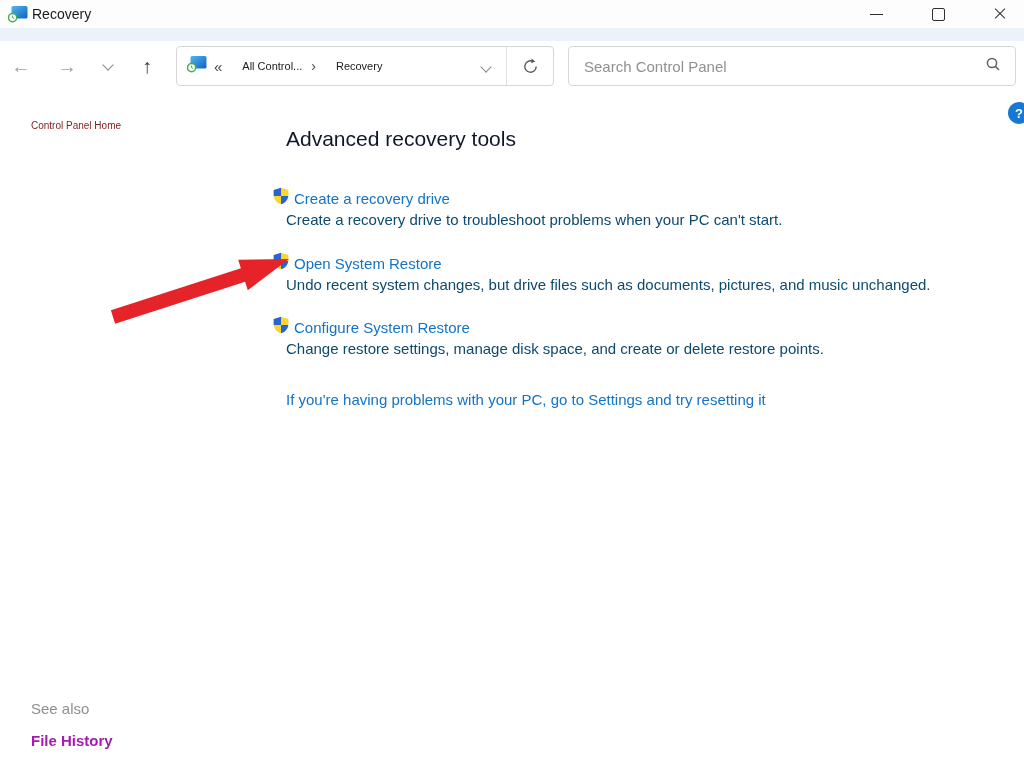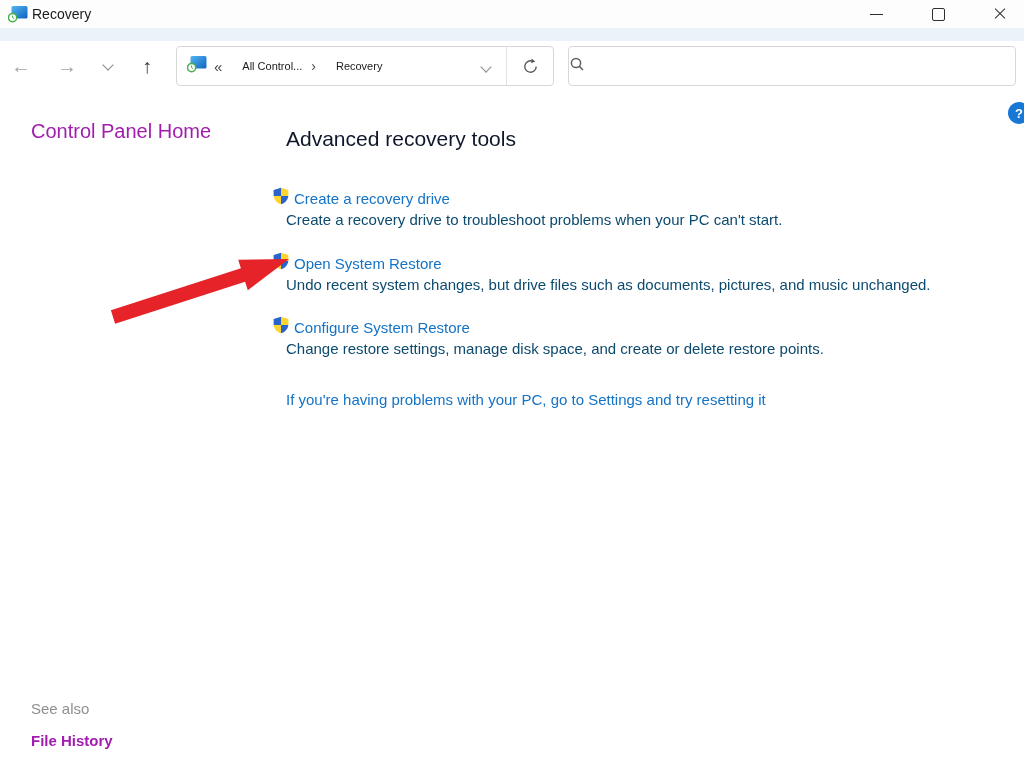--- a/index.html
+++ b/index.html
@@ -34,21 +34,21 @@
   .crumb{font-size:11px;color:#1b1b1b;margin-left:20px;white-space:nowrap;}
   .crumb-sep{margin-left:9px;color:#4a4a4a;font-size:14px;}
   .addr-chevron{margin-left:auto;margin-right:16px;}
   .addr-divider{width:0;height:38px;border-left:1px solid #e2e2e2;}
   .refresh-zone{width:46px;height:100%;display:flex;align-items:center;justify-content:center;}
   .searchbox{position:absolute;left:568px;top:5px;width:448px;height:40px;border:1px solid #d7d7d7;border-radius:4px;box-sizing:border-box;background:#fff;display:flex;align-items:center;}
   .search-input{flex:1;border:none;outline:none;margin-left:13px;font-size:15px;color:#1b1b1b;font-family:"Liberation Sans",sans-serif;background:transparent;}
   .search-input::placeholder{color:#909090;}
   .search-mag{margin-right:14px;flex:0 0 auto;}
   
-  .sidebar-home{position:absolute;left:31px;top:120px;font-size:20px;color:#a21caf;cursor:pointer;}
+  .sidebar-home{position:absolute;left:31px;top:120px;font-size:10px;color:#7f1d1d;cursor:pointer;}
   .seealso{position:absolute;left:31px;top:700px;font-size:15px;color:#8f8f8f;}
   .sidebar-link{position:absolute;left:31px;top:732px;font-size:15px;color:#a21caf;cursor:pointer;font-weight:bold;}
   
   .main-heading{position:absolute;left:286px;top:127px;font-size:21px;color:#0f172a;}
   .task{position:absolute;left:272px;}
   .task-link-row{display:flex;align-items:center;gap:4px;}
   .task-link{font-size:15px;color:#1473c5;cursor:pointer;}
   .task-desc{position:absolute;left:286px;font-size:15px;color:#0c4a6e;white-space:nowrap;}
   .t1{top:187px;} .d1{top:211px;}
   .t2{top:252px;} .d2{top:276px;}
@@ -123,20 +123,21 @@
     <span class="addr-divider"></span>
     <span class="refresh-zone">
       <svg width="17" height="17" viewBox="0 0 17 17">
         <path d="M14.2 8.5 A5.7 5.7 0 1 1 10.3 3.1" fill="none" stroke="#5a5a5a" stroke-width="1.4"></path>
         <path d="M9.6 0.6 L13.3 3.4 L9.2 5.2 Z" fill="#5a5a5a"></path>
       </svg>
     </span>
   </div>
 
   <div class="searchbox">
+    <input class="search-input" type="text" placeholder="Search Control Panel" style="">
     <span class="search-mag">
       <svg width="16" height="16" viewBox="0 0 16 16">
         <circle cx="7" cy="7" r="4.6" fill="none" stroke="#5f5f5f" stroke-width="1.5"></circle>
         <path d="M10.4 10.4 L14 14" stroke="#5f5f5f" stroke-width="1.5"></path>
       </svg>
     </span>
   </div>
 </div>
 
 <div class="sidebar-home">Control Panel Home</div>

